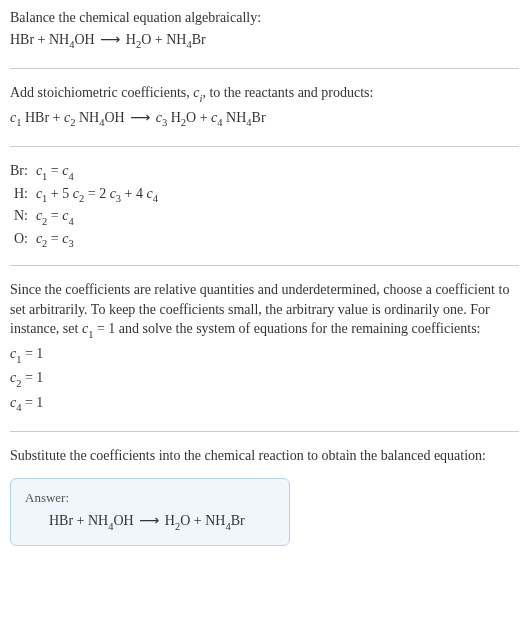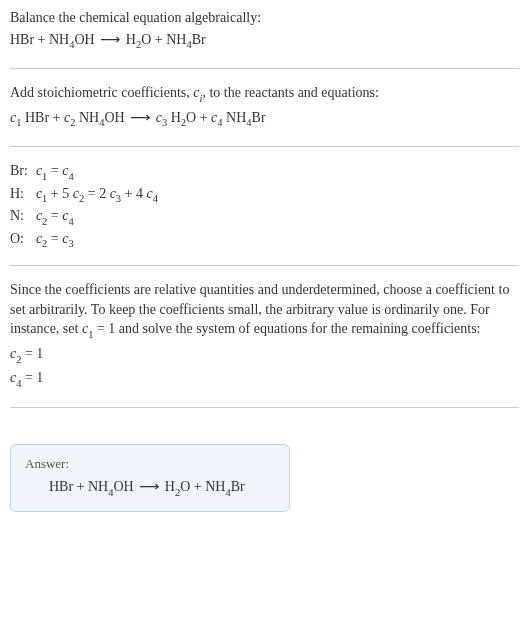--- a/index.html
+++ b/index.html
@@ -36,20 +36,21 @@
     .equation-table {
       border-collapse: collapse;
       margin-top: 2px;
     }
     .equation-table td {
       padding: 0 6px 0 0;
       vertical-align: top;
       white-space: nowrap;
     }
     .equation-table td.label {
+      text-align: right;
       padding-right: 8px;
     }
     .arrow {
       padding: 0 2px;
     }
     .answer-box {
       background: #f0f6fb;
       border: 1px solid #b8d4e8;
       border-radius: 6px;
       padding: 10px 14px 12px 14px;
@@ -77,21 +78,21 @@
     <span>HBr + NH</span><span class="sub">4</span><span>OH</span>
     <span class="arrow">⟶</span>
     <span>H</span><span class="sub">2</span><span>O + NH</span><span class="sub">4</span><span>Br</span>
   </p>
 </div>
 
 <hr class="divider">
 
 <div class="section">
   <p>
-    <span>Add stoichiometric coefficients, </span><span class="italic">c</span><span class="sub italic">i</span><span>, to the reactants and equations:</span>
+    <span>Add stoichiometric coefficients, </span><span class="italic">c</span><span class="sub italic">i</span><span>, to the reactants and products:</span>
   </p>
   <p>
     <span class="italic">c</span><span class="sub">1</span><span> HBr + </span><span class="italic">c</span><span class="sub">2</span><span> NH</span><span class="sub">4</span><span>OH</span>
     <span class="arrow">⟶</span>
     <span class="italic">c</span><span class="sub">3</span><span> H</span><span class="sub">2</span><span>O + </span><span class="italic">c</span><span class="sub">4</span><span> NH</span><span class="sub">4</span><span>Br</span>
   </p>
 </div>
 
 <hr class="divider">
 
@@ -118,29 +119,31 @@
   </table>
 </div>
 
 <hr class="divider">
 
 <div class="section">
   <p>
     <span>Since the coefficients are relative quantities and underdetermined, choose a coefficient to set arbitrarily. To keep the coefficients small, the arbitrary value is ordinarily one. For instance, set </span><span class="italic">c</span><span class="sub">1</span><span> = 1 and solve the system of equations for the remaining coefficients:</span>
   </p>
   <div id="solved-lines">
+      <p><span class="italic">c</span><span class="sub">1</span><span> = 1</span></p>
       <p><span class="italic">c</span><span class="sub">2</span><span> = 1</span></p>
       <p><span class="italic">c</span><span class="sub">4</span><span> = 1</span></p>
     </div>
 </div>
 
 <hr class="divider">
 
 <div class="section" style="padding-bottom:4px;">
-  <div class="answer-box" style="margin-top:22px;">
+  <p>Substitute the coefficients into the chemical reaction to obtain the balanced equation:</p>
+  <div class="answer-box" style="margin-top:10px;">
     <div class="answer-label">Answer:</div>
     <div class="answer-eq">
       <span>HBr + NH</span><span class="sub">4</span><span>OH</span>
       <span class="arrow">⟶</span>
       <span>H</span><span class="sub">2</span><span>O + NH</span><span class="sub">4</span><span>Br</span>
     </div>
   </div>
 </div>
 
 </body></html>

